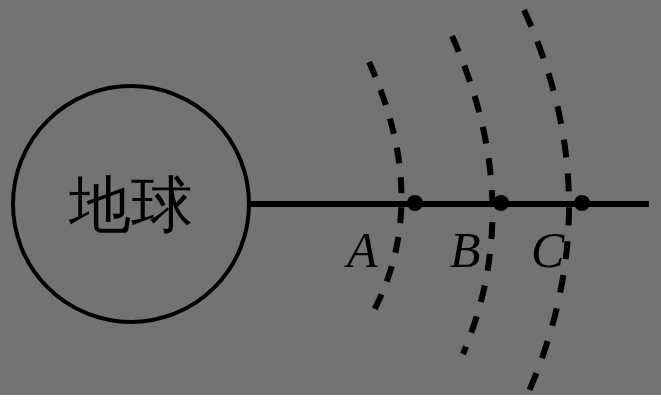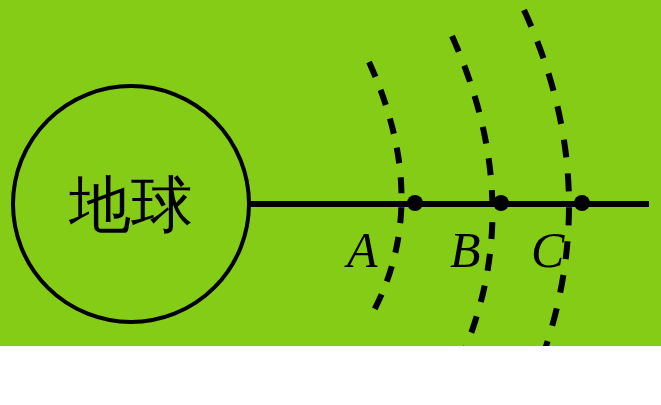--- a/index.html
+++ b/index.html
@@ -31,21 +31,21 @@
   }
   .cjk-text {
     font-family: "DejaVu Sans", "Liberation Sans", sans-serif;
     font-weight: normal;
     fill: #000000;
   }
 </style>
 </head>
 <body>
 
-<div id="figure-root" style="width: 661px; height: 346px; background: #84cc16;">
+<div id="figure-root" style="width: 661px; height: 395px; background: #737373;">
   <svg id="figure-svg" width="661" height="405" viewBox="0 0 661 405">
 
     <circle id="earth-circle" cx="131" cy="204" r="118" fill="none" stroke="#000000" stroke-width="4"></circle>
 
     <text id="earth-label" x="131" y="204" class="cjk-text" font-size="62" text-anchor="middle" dominant-baseline="central">地球</text>
 
     <line id="axis-line" x1="249" y1="204" x2="649" y2="204" stroke="#000000" stroke-width="6" stroke-linecap="butt"></line>
 
     <path id="arc-a" d="M 369 62 Q 433 203 371 316" fill="none" stroke="#000000" stroke-width="6" stroke-dasharray="16 14" stroke-linecap="butt"></path>
 

